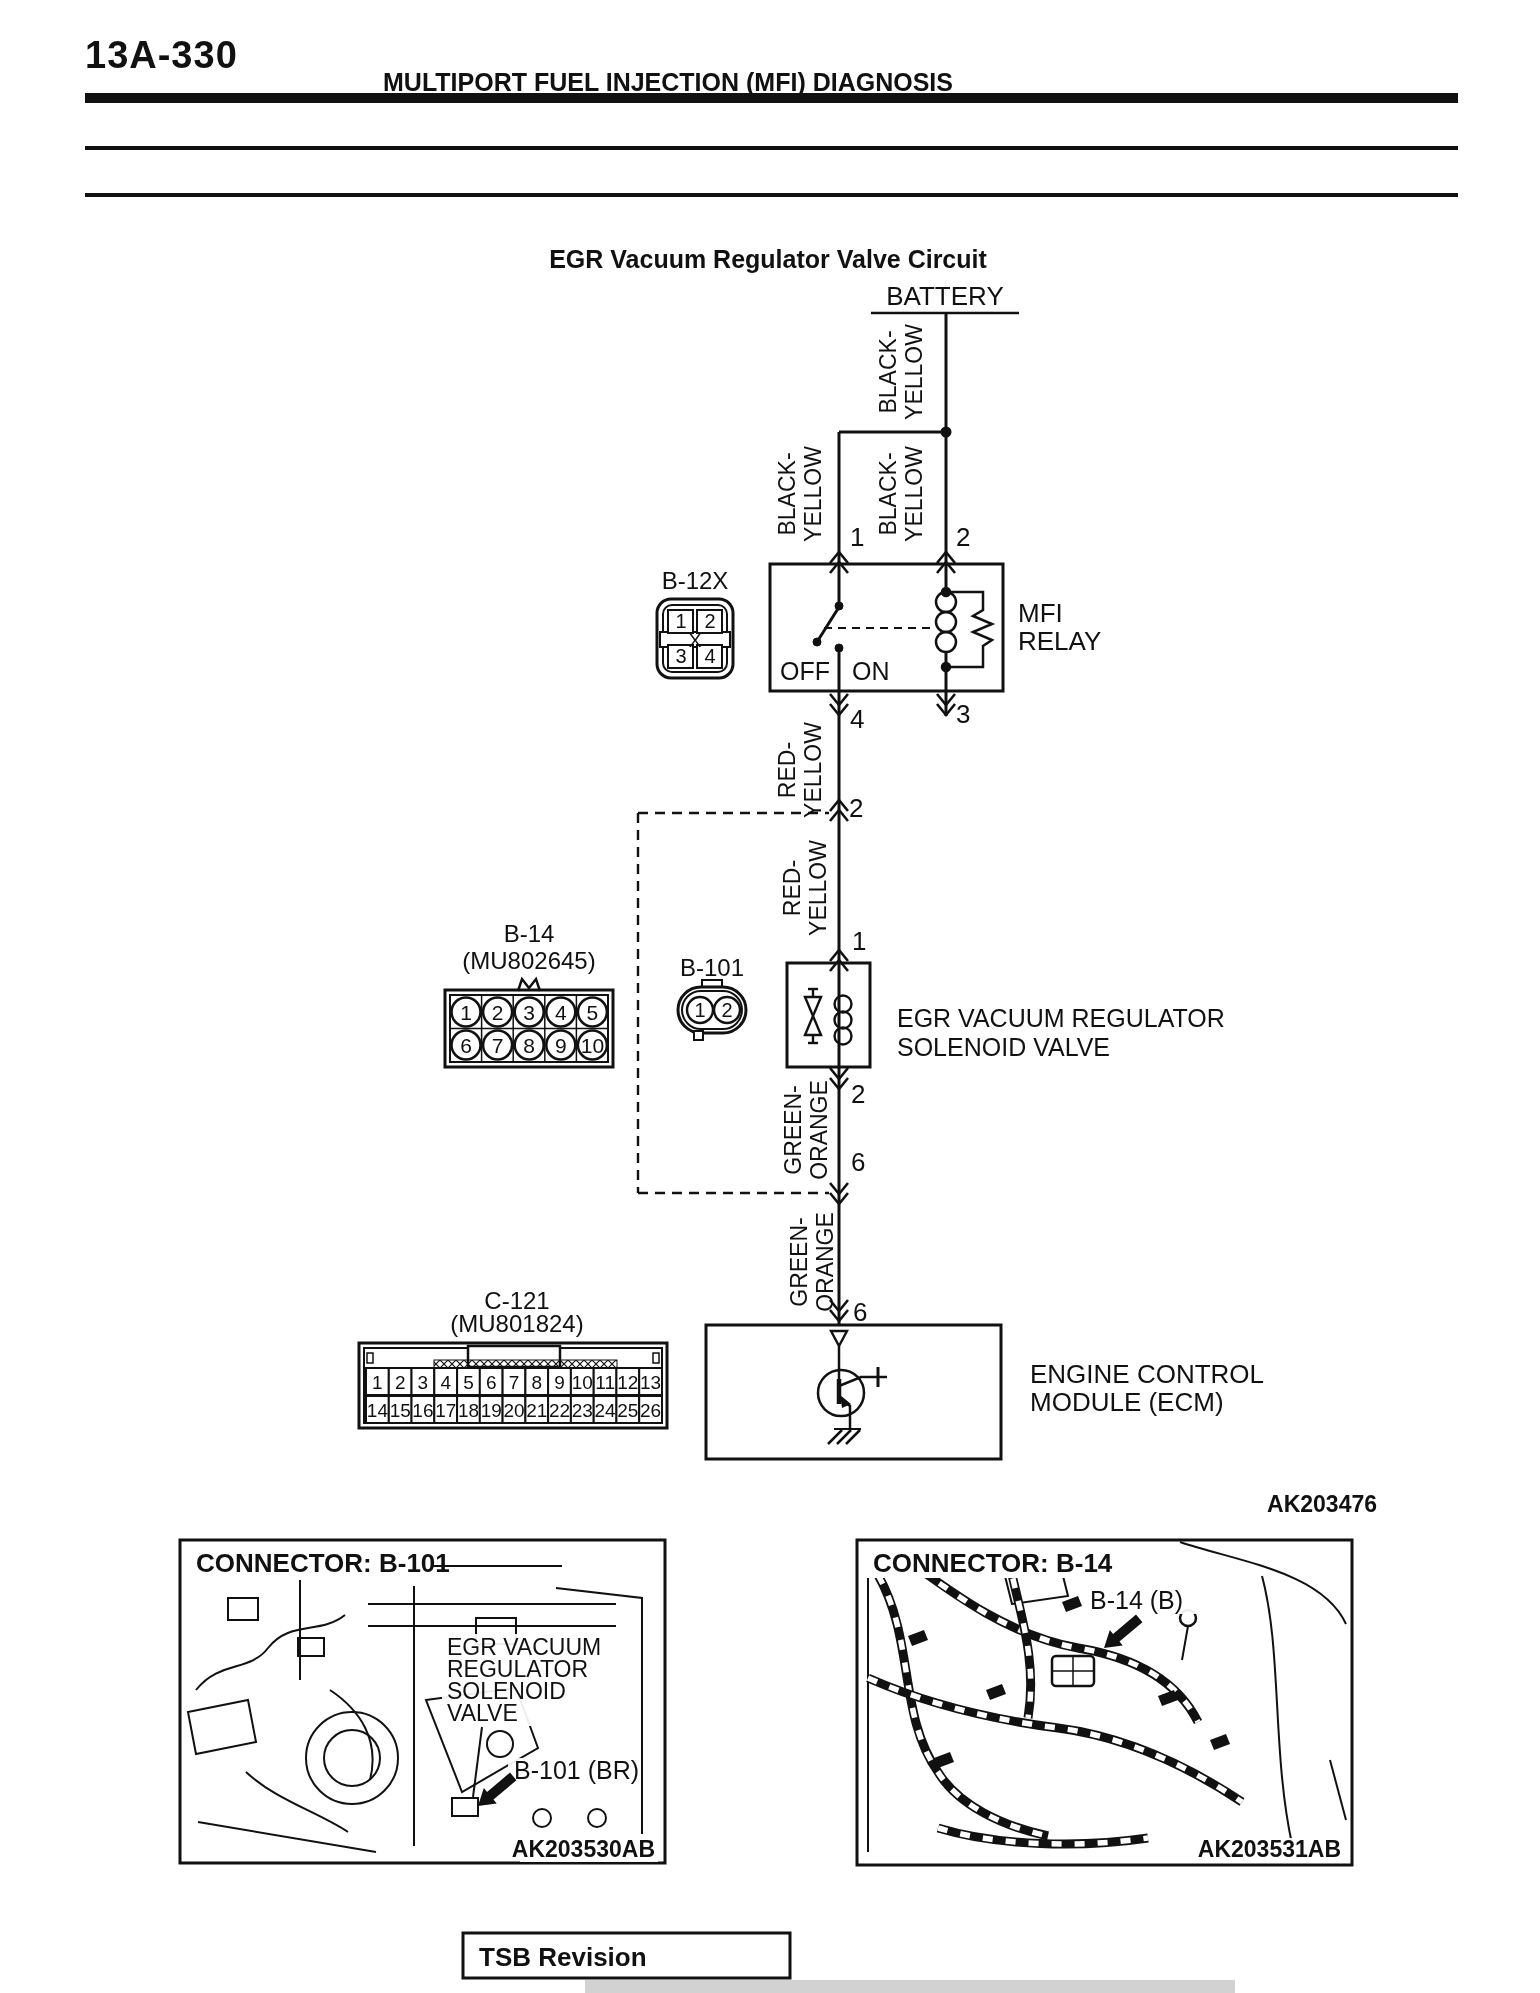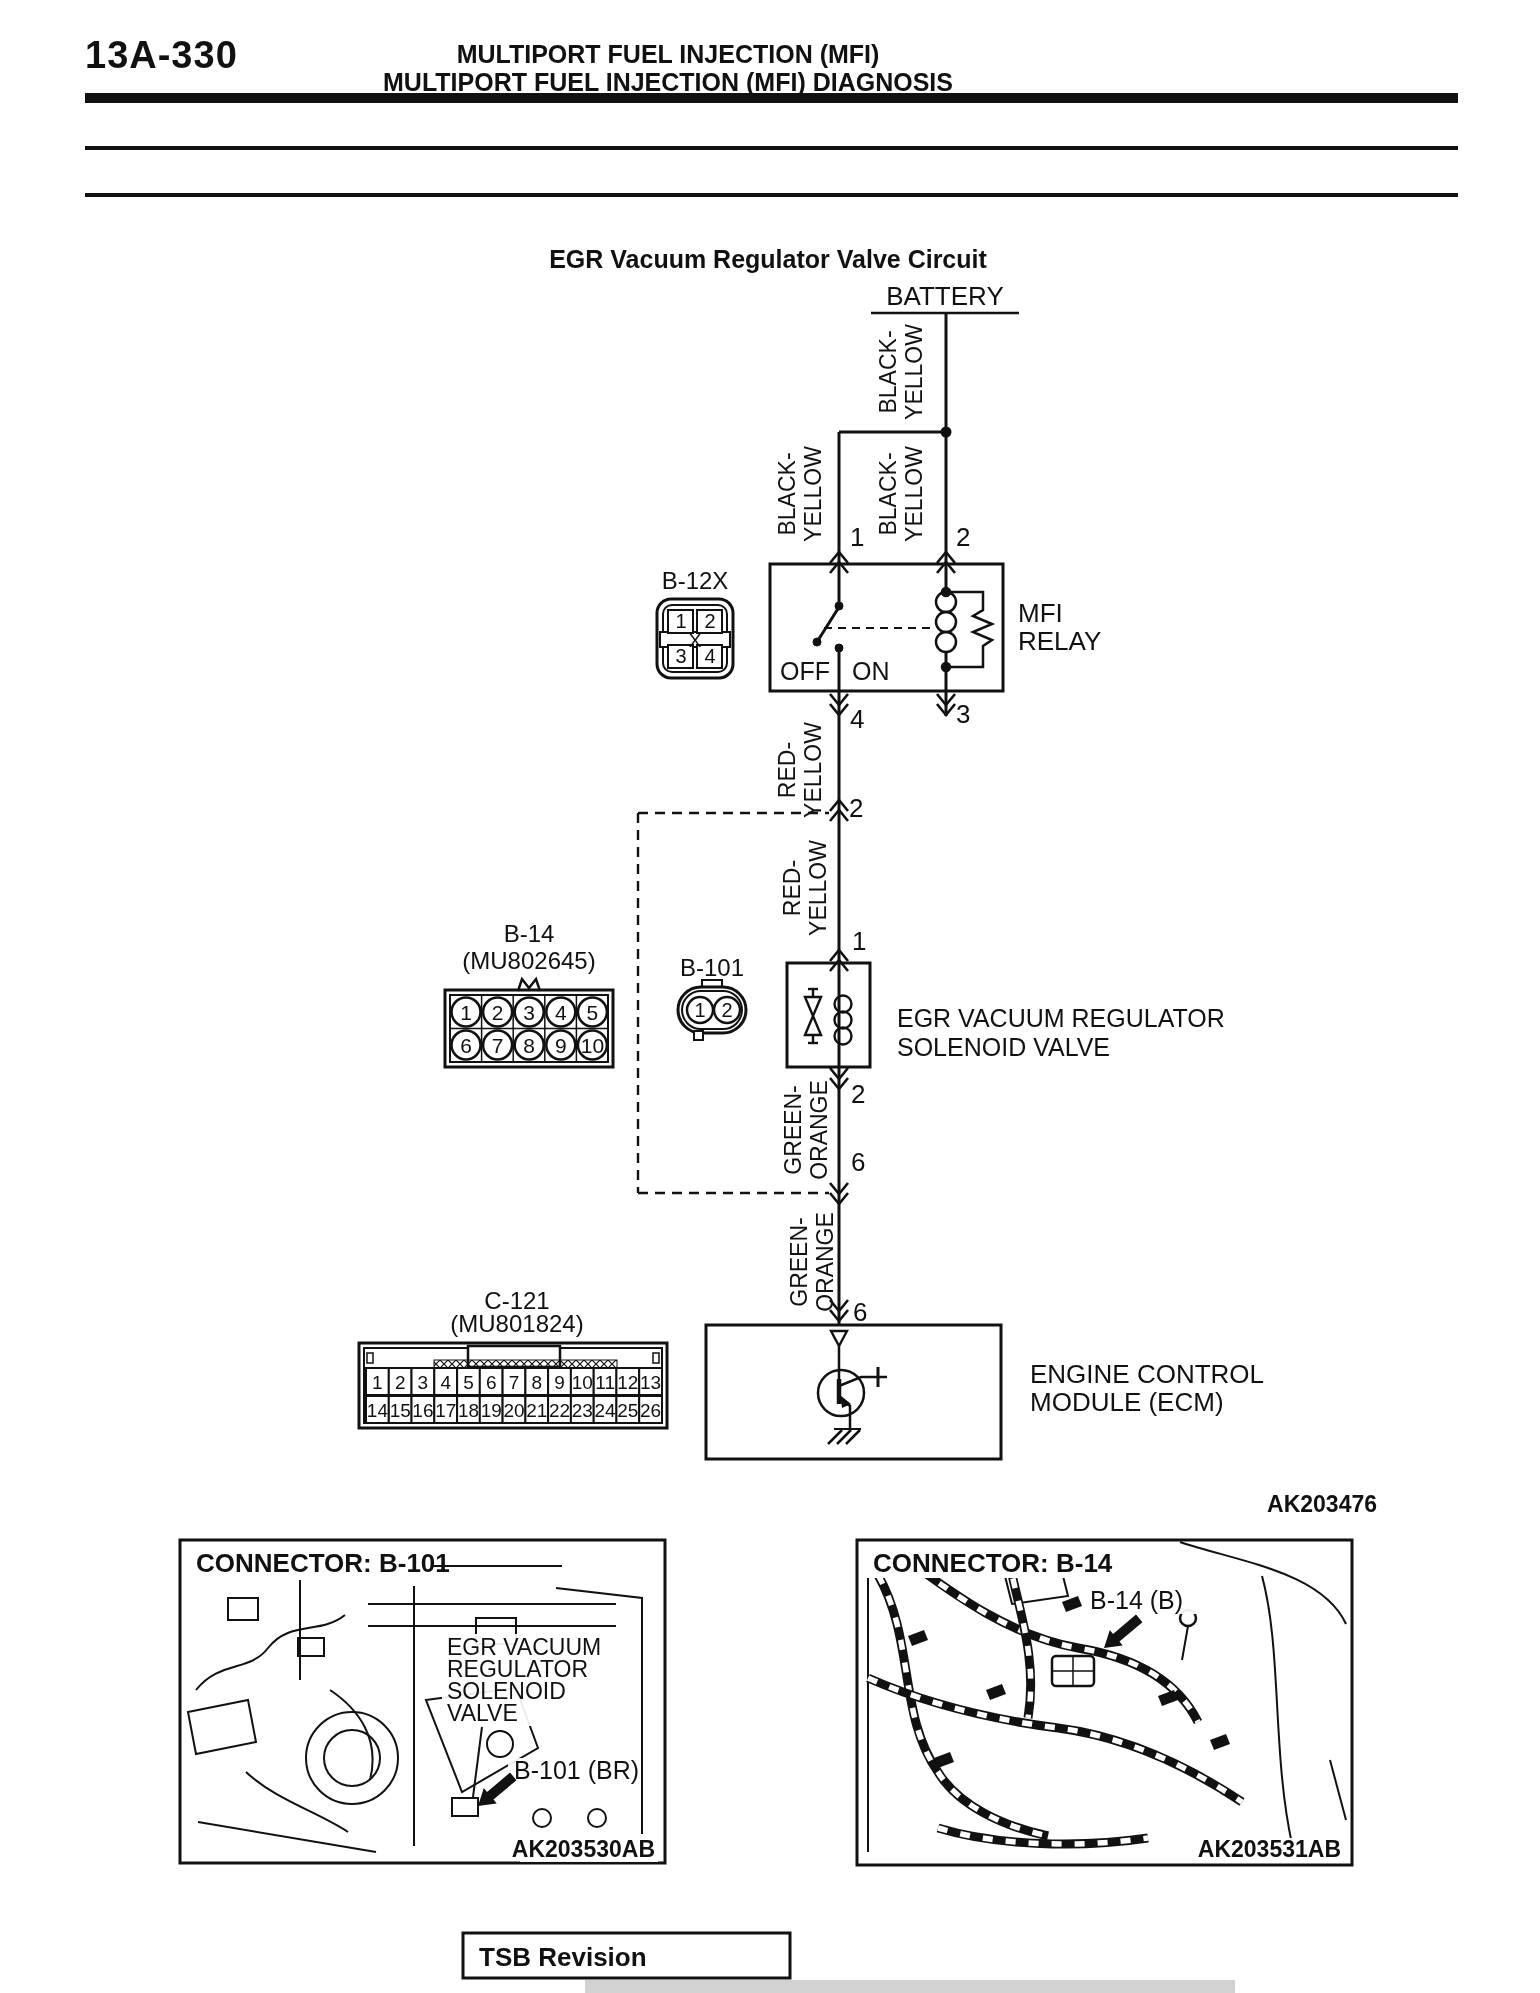--- a/index.html
+++ b/index.html
@@ -18,21 +18,20 @@
   .t23{font-size:23px;} .t21{font-size:21px;} .t20{font-size:20px;} .t19{font-size:19px;}
   .b{font-weight:bold;}
   .mid{text-anchor:middle;} .end{text-anchor:end;}
 </style>
 </head>
 <body>
 
 <div class="page">
 
   <div class="abs hdr-code">13A-330</div>
-  <div class="abs hdr-c1">MULTIPORT FUEL INJECTION (MFI)</div>
   <div class="abs hdr-c2">MULTIPORT FUEL INJECTION (MFI) DIAGNOSIS</div>
   <div class="abs rule-thick"></div>
   <div class="abs rule-thin1"></div>
   <div class="abs rule-thin2"></div>
 
   <svg class="abs" style="left:0;top:0;" width="1540" height="1993" viewBox="0 0 1540 1993">
     <defs>
       <pattern id="hatch" width="8" height="8" patternUnits="userSpaceOnUse">
         <path d="M0,8 L8,0 M0,0 L8,8" stroke="#111" stroke-width="1.2"></path>
       </pattern>

